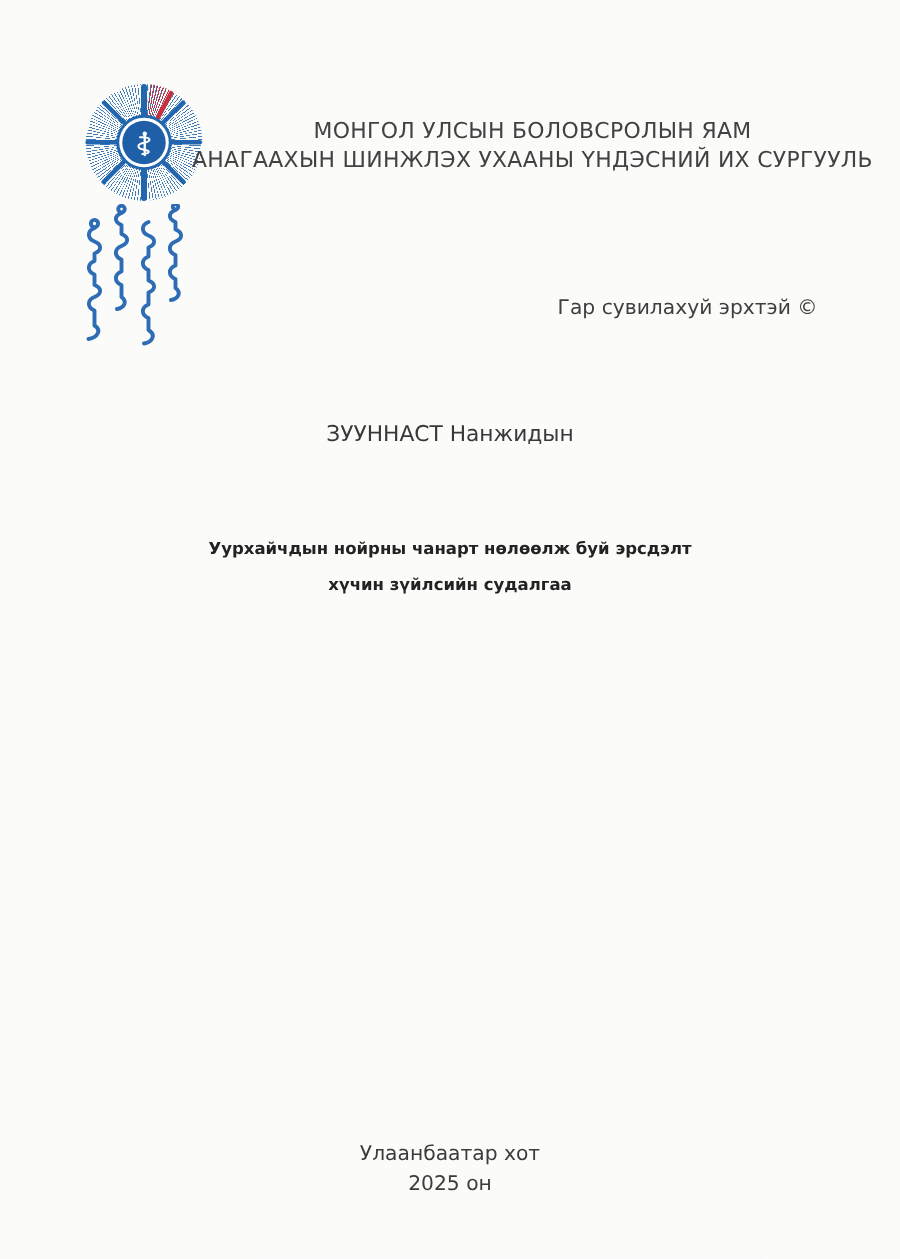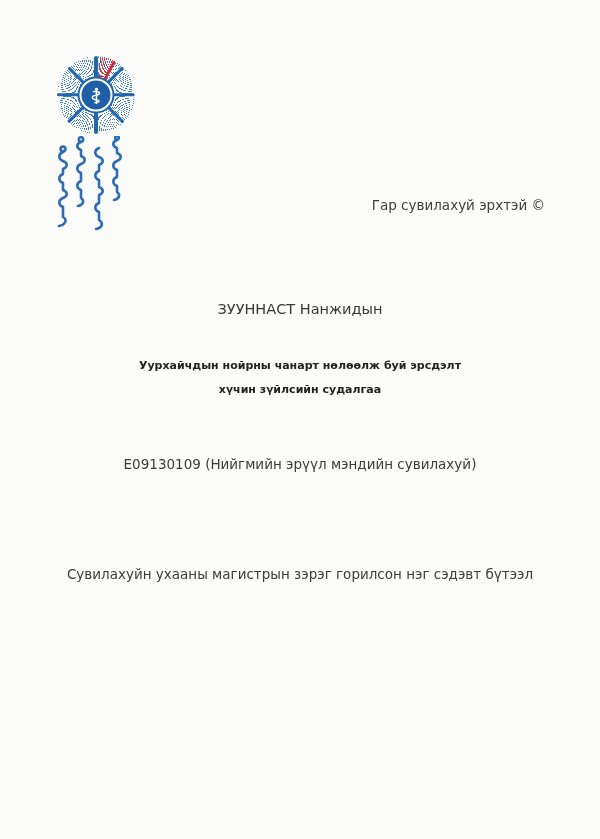--- a/index.html
+++ b/index.html
@@ -63,21 +63,21 @@
   .header-block{
     left:118px;width:474px;top:78px;
     text-align:center;font-size:14.6px;line-height:19px;
     color:#424242;letter-spacing:.2px;
   }
   .copyright{
     right:55px;top:197px;text-align:right;
     font-size:13.5px;color:#3e3e3e;
   }
   .author{
-    left:0;width:600px;top:301px;text-align:center;
+    left:0;width:600px;top:282px;text-align:center;
     font-size:14.5px;color:#383838;
   }
   .thesis-title{
     left:40px;width:520px;top:354px;text-align:center;
     font-size:11px;line-height:23.5px;font-weight:bold;color:#222;
     white-space:pre-line;
   }
   .program{
     left:0;width:600px;top:456px;text-align:center;
     font-size:13.5px;color:#3b3b3b;
@@ -123,26 +123,32 @@
         <circle cx="9" cy="13" r="2.4"></circle>
         <path d="M27 6 c-5 2 -5 6 0 8 l0 6 c5 2 5 6 0 8 c-5 2 -5 7 0 9 l0 8 c-5 2 -5 7 0 9 l0 8 c4 3 2 7 -3 8"></path>
         <circle cx="27" cy="3.4" r="2.2"></circle>
         <path d="M45 12 c-5 2 -5 7 0 9 c5 2 5 6 0 8 l0 6 c-5 2 -5 7 0 9 l0 7 c5 2 5 6 0 8 l0 8 c-5 2 -5 7 0 9 l0 8 c5 3 3 8 -3 9"></path>
         <path d="M63 4 c-5 2 -5 6 0 8 l0 5 c5 2 5 6 0 8 c-5 2 -5 7 0 9 l0 7 c-5 2 -5 7 0 9 l0 6 c4 3 2 7 -3 8"></path>
         <circle cx="63" cy="1.8" r="1.8"></circle>
       </g>
     </svg>
   </div>
 
+  <div class="txt header-block">
+    <div>МОНГОЛ УЛСЫН БОЛОВСРОЛЫН ЯАМ</div>
+    <div>АНАГААХЫН ШИНЖЛЭХ УХААНЫ ҮНДЭСНИЙ ИХ СУРГУУЛЬ</div>
+  </div>
 
   <div class="txt copyright">Гар сувилахуй эрхтэй ©</div>
 
   <div class="txt author">ЗУУННАСТ Нанжидын</div>
 
   <div class="txt thesis-title">Уурхайчдын нойрны чанарт нөлөөлж буй эрсдэлт
 хүчин зүйлсийн судалгаа</div>
 
-  <div class="txt program">E09130109 (Нийгмийн эрүүл мэндийн сувилахуй)</div>
 
-  <div class="txt degree">Сувилахуйн ухааны магистрын зэрэг горилсон нэг сэдэвт бүтээл</div>
 
+  <div class="txt city-block">
+    <div>Улаанбаатар хот</div>
+    <div>2025 он</div>
+  </div>
 
 </div>
 
 </body></html>

